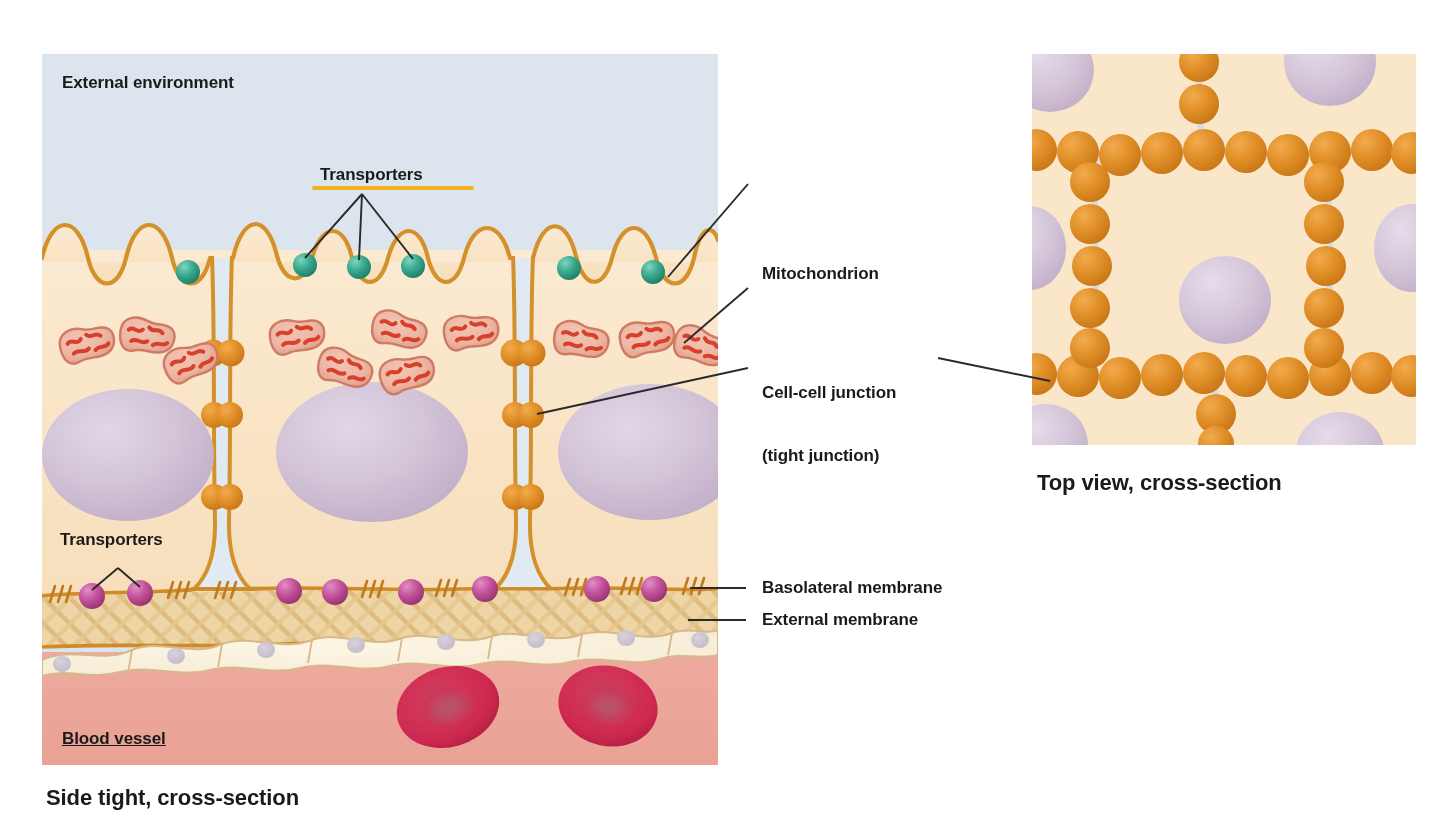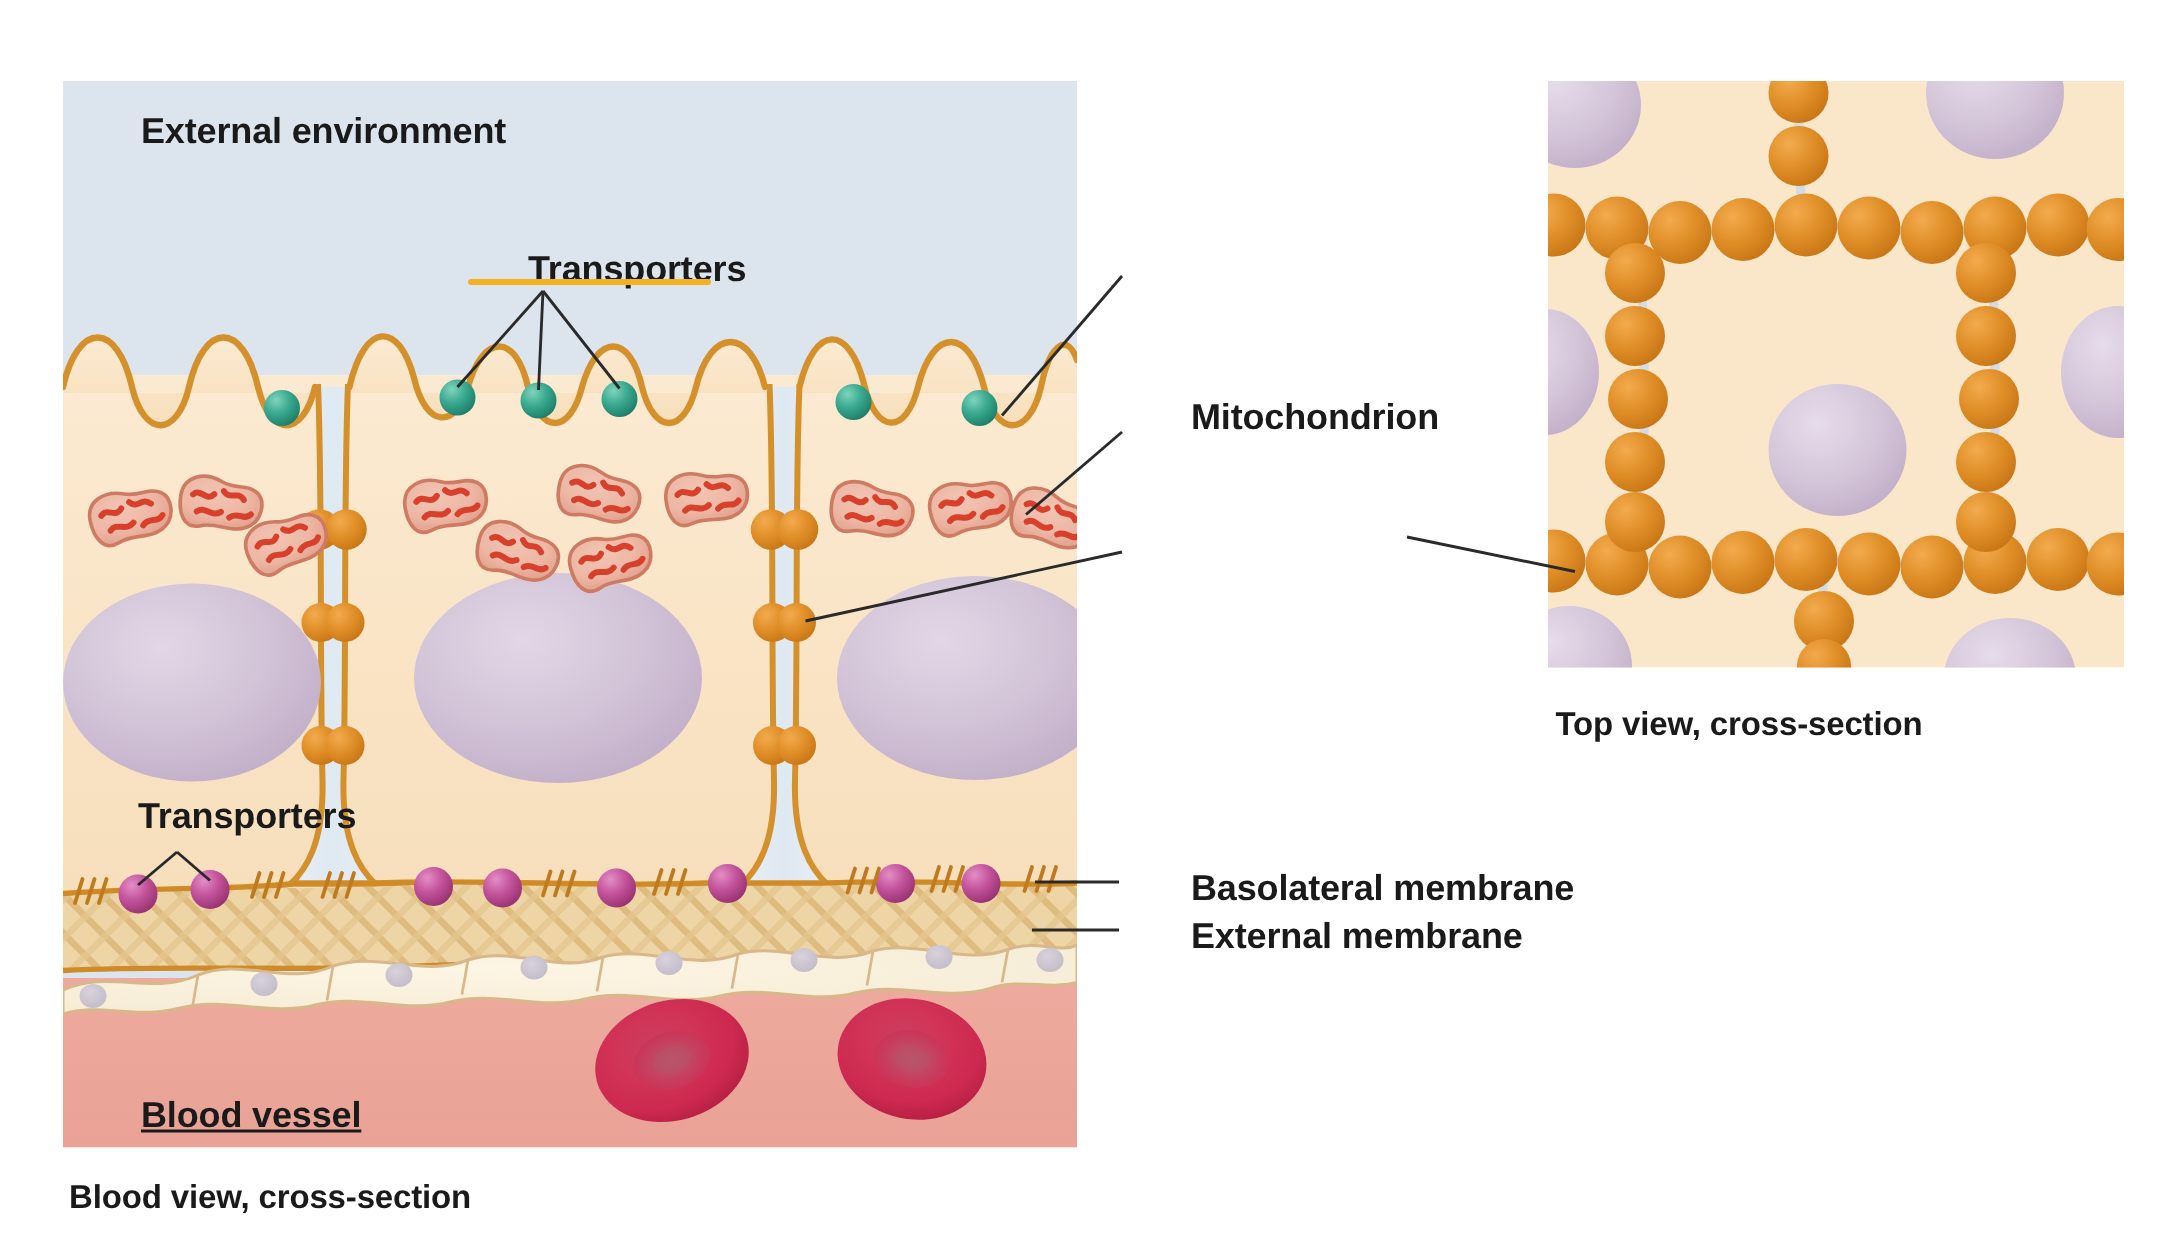--- a/index.html
+++ b/index.html
@@ -30,21 +30,21 @@
   }
   .lbl {
     position: absolute;
     font-family: "Liberation Sans", sans-serif;
     font-weight: bold;
     color: #1a1a1a;
     white-space: pre;
     line-height: 1.22;
     letter-spacing: -0.1px;
   }
-  .lbl-17 { font-size: 24px; margin-left: 32px; }
+  .lbl-17 { font-size: 17px; }
   .lbl-16 { font-size: 22px; }
   .underline-hl {
     position: absolute;
     background: #f2b21e;
     border-radius: 2px;
     height: 4px;
   }
 </style>
 </head>
 <body>
@@ -472,22 +472,26 @@
   <div class="lbl lbl-17" style="left:320px; top:165px;">Transporters</div>
   <div class="underline-hl" style="left:312px; top:186px; width:162px;"></div>
 
   <div class="lbl lbl-17" style="left:60px; top:530px;">Transporters</div>
 
   <div class="lbl lbl-17" style="left:62px; top:729px;text-decoration:underline;">Blood vessel</div>
 
 
   <div class="lbl lbl-17" style="left:762px; top:264px;">Mitochondrion</div>
 
+  <div class="lbl lbl-17" style="left:762px; top:342px;">
+    <div>Cell-cell junction</div>
+    <div>(tight junction)</div>
+  </div>
 
   <div class="lbl lbl-17" style="left:762px; top:578px;">Basolateral membrane</div>
 
   <div class="lbl lbl-17" style="left:762px; top:610px;">External membrane</div>
 
   <div class="lbl lbl-16" style="left:1037px; top:470px;">Top view, cross-section</div>
 
-  <div class="lbl lbl-16" style="left:46px; top:785px;">Blood view, cross-section</div>
+  <div class="lbl lbl-16" style="left:46px; top:785px;">Side tight, cross-section</div>
 
 </div>
 
 </body></html>

